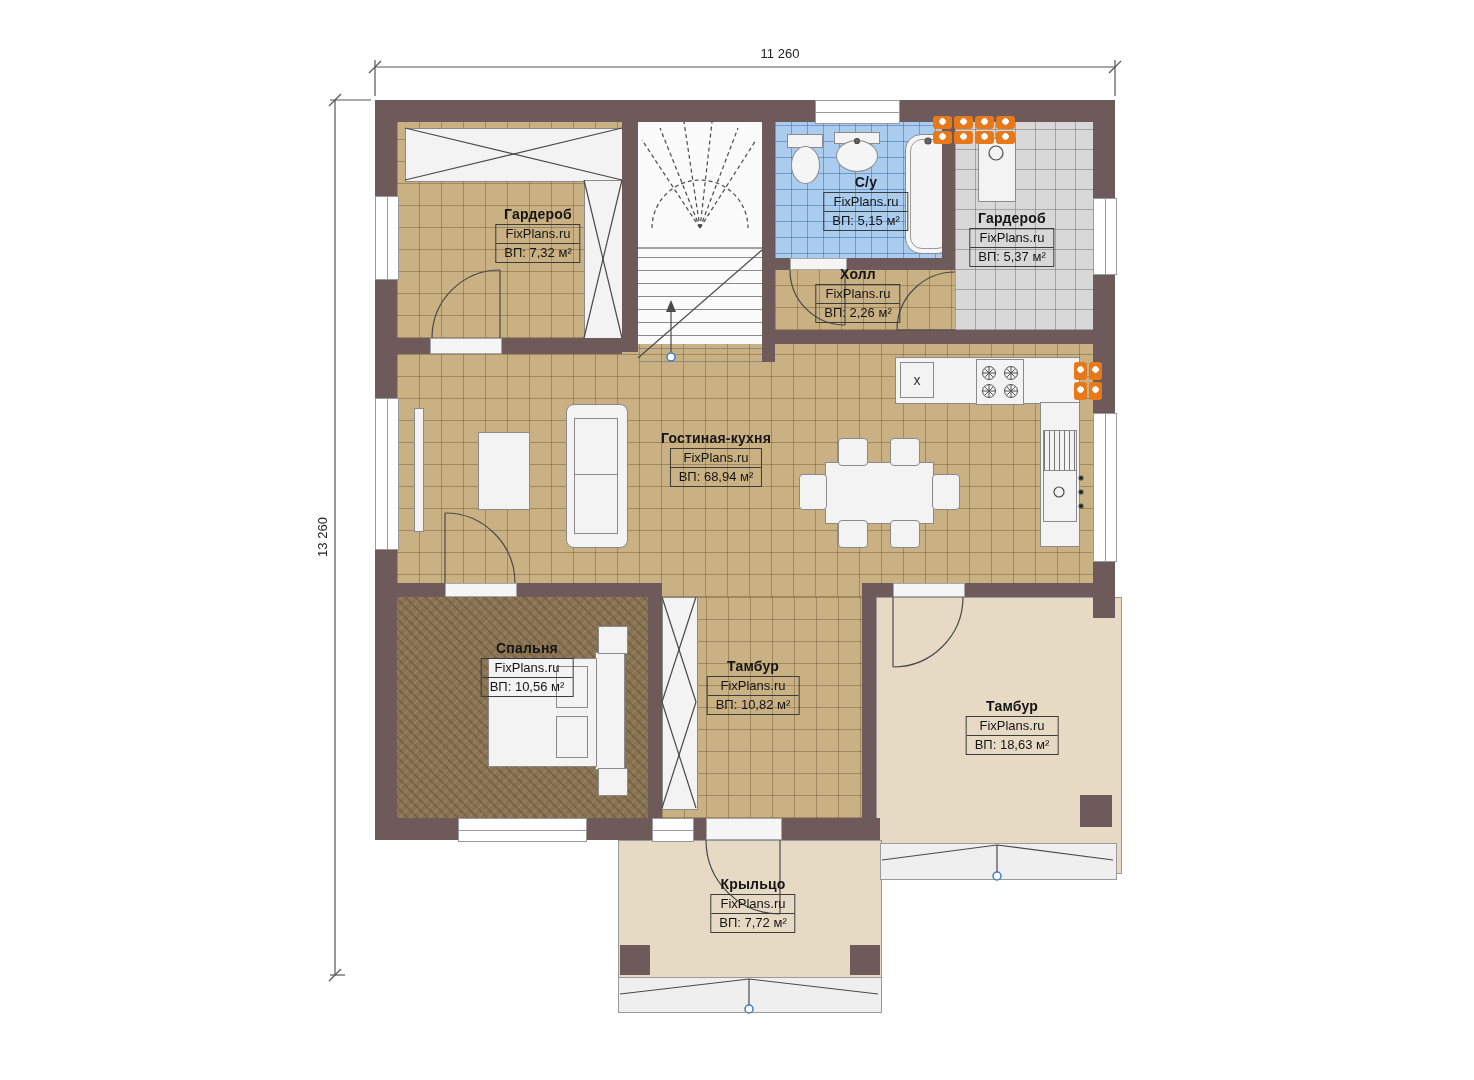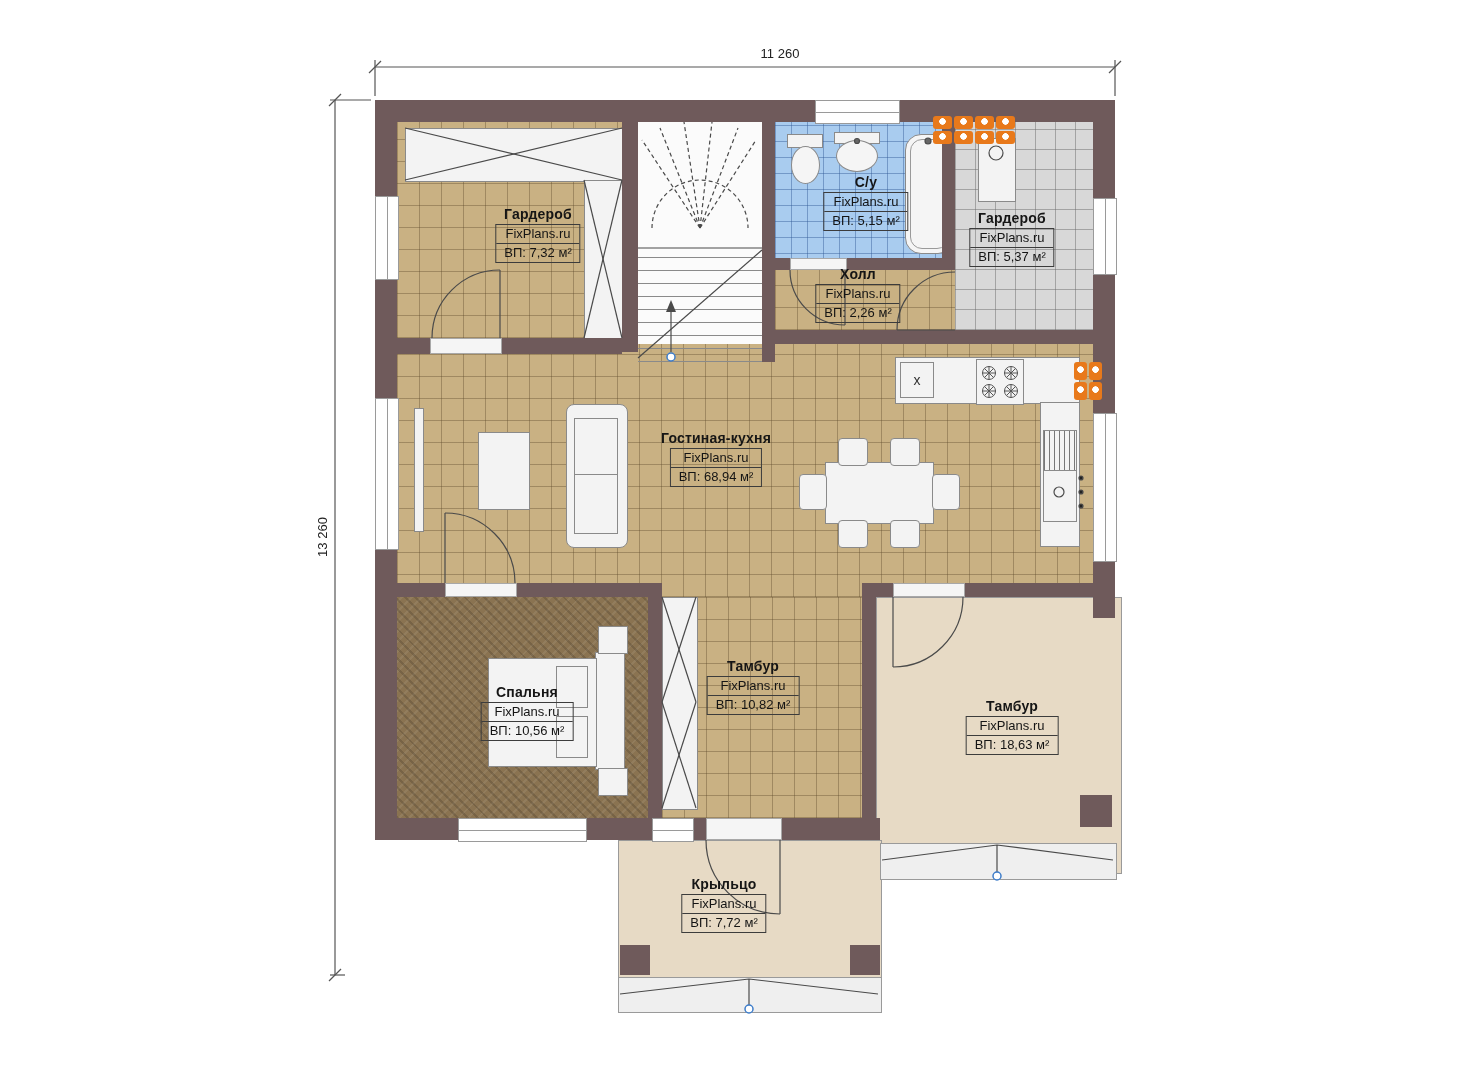--- a/index.html
+++ b/index.html
@@ -286,36 +286,36 @@
   <div class="room-label" style="left:858px;top:266px;">
     <div class="room-name">Холл</div>
     <div class="room-box"><div class="room-brand">FixPlans.ru</div>
     <div class="room-area">ВП: 2,26 м²</div></div>
   </div>
   <div class="room-label" style="left:716px;top:430px;">
     <div class="room-name">Гостиная-кухня</div>
     <div class="room-box"><div class="room-brand">FixPlans.ru</div>
     <div class="room-area">ВП: 68,94 м²</div></div>
   </div>
-  <div class="room-label" style="left:527px;top:684px;">
+  <div class="room-label" style="left:527px;top:640px;">
     <div class="room-name">Спальня</div>
     <div class="room-box"><div class="room-brand">FixPlans.ru</div>
     <div class="room-area">ВП: 10,56 м²</div></div>
   </div>
   <div class="room-label" style="left:753px;top:658px;">
     <div class="room-name">Тамбур</div>
     <div class="room-box"><div class="room-brand">FixPlans.ru</div>
     <div class="room-area">ВП: 10,82 м²</div></div>
   </div>
   <div class="room-label" style="left:1012px;top:698px;">
     <div class="room-name">Тамбур</div>
     <div class="room-box"><div class="room-brand">FixPlans.ru</div>
     <div class="room-area">ВП: 18,63 м²</div></div>
   </div>
-  <div class="room-label" style="left:724px;top:876px;text-align:center;">
+  <div class="room-label" style="left:753px;top:876px;text-align:center;">
     <div class="room-name">Крыльцо</div>
     <div class="room-box"><div class="room-brand">FixPlans.ru</div>
     <div class="room-area">ВП: 7,72 м²</div></div>
   </div>
 
   <div class="dim-label dim-label-h" style="left:780px;top:46px;">11 260</div>
   <div class="dim-label dim-label-v" style="left:322px;top:537px;">13 260</div>
 
 </div>
 

